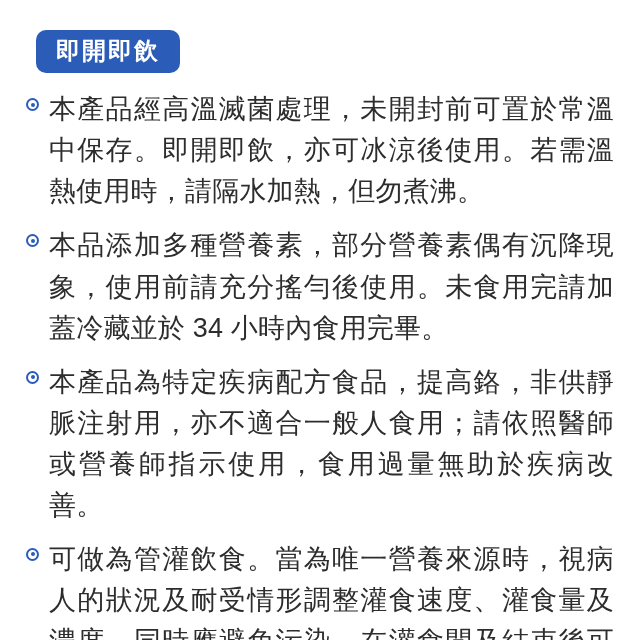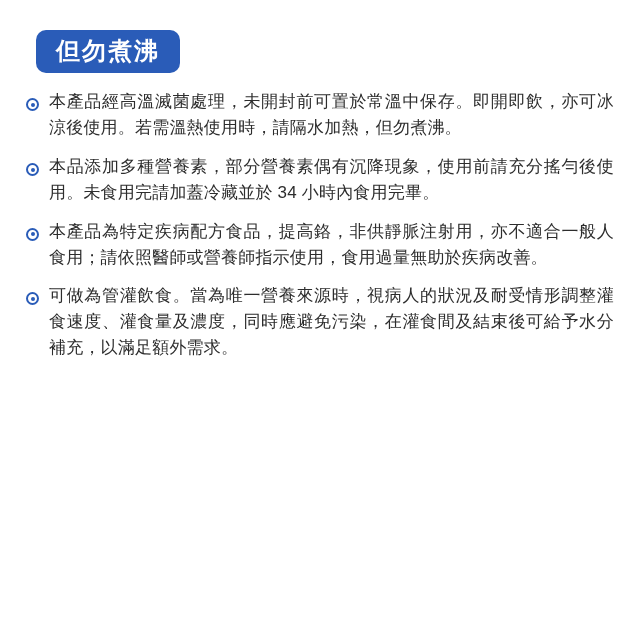--- a/index.html
+++ b/index.html
@@ -63,33 +63,33 @@
     width: 4px;
     height: 4px;
     margin-left: -2px;
     margin-top: -2px;
     border-radius: 50%;
     background: #2a5cb8;
   }
   .item-text {
     flex: 1 1 auto;
     color: #2d2d2d;
-    font-size: 17px;
+    font-size: 27px;
     line-height: 1.52;
     letter-spacing: 0.2px;
     text-align: justify;
     text-justify: inter-character;
   }
 </style>
 </head>
 <body>
 
 <div class="page">
 
-  <div class="title-badge">但勿煮沸</div>
+  <div class="title-badge">即開即飲</div>
 
   <ul class="list">
     <li class="list-item">
       <span class="bullet"></span>
       <span class="item-text">本產品經高溫滅菌處理，未開封前可置於常溫中保存。即開即飲，亦可冰涼後使用。若需溫熱使用時，請隔水加熱，但勿煮沸。</span>
     </li>
     <li class="list-item">
       <span class="bullet"></span>
       <span class="item-text">本品添加多種營養素，部分營養素偶有沉降現象，使用前請充分搖勻後使用。未食用完請加蓋冷藏並於 34 小時內食用完畢。</span>
     </li>

